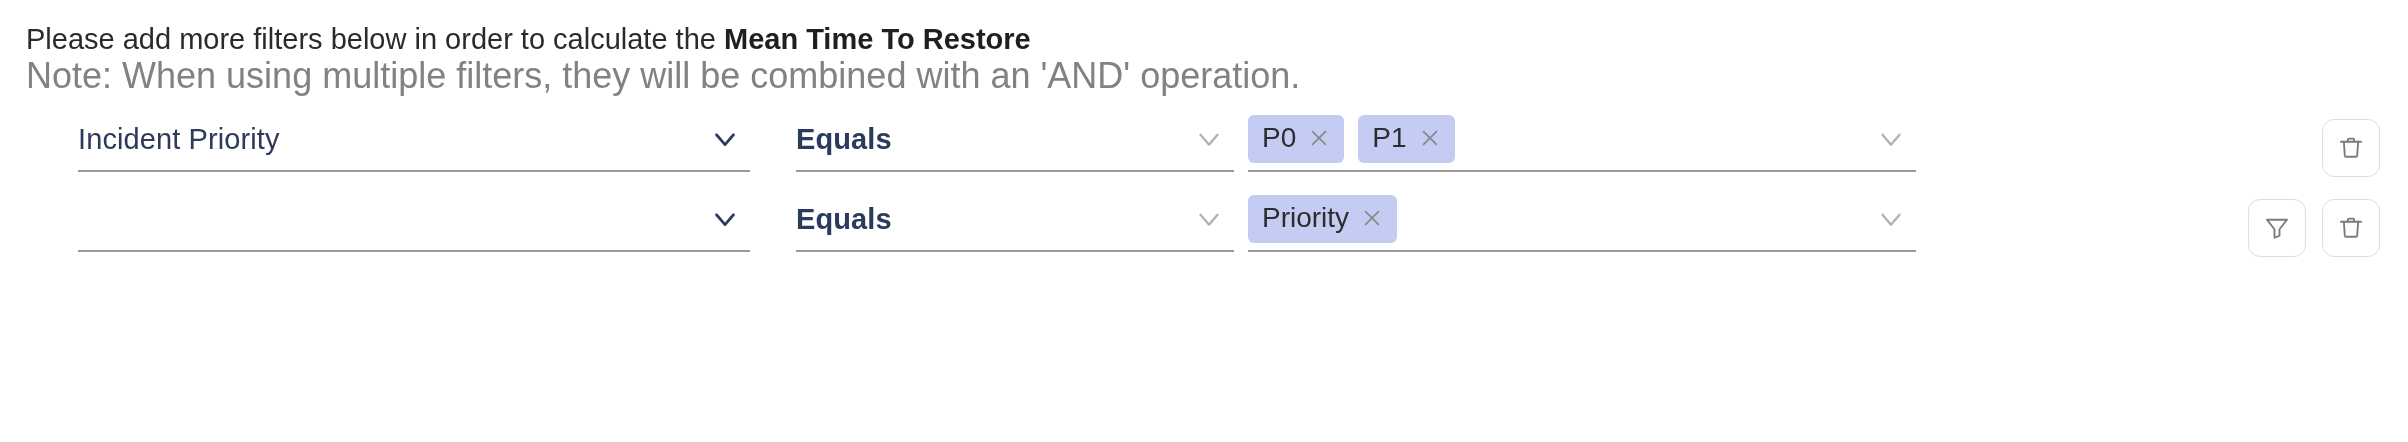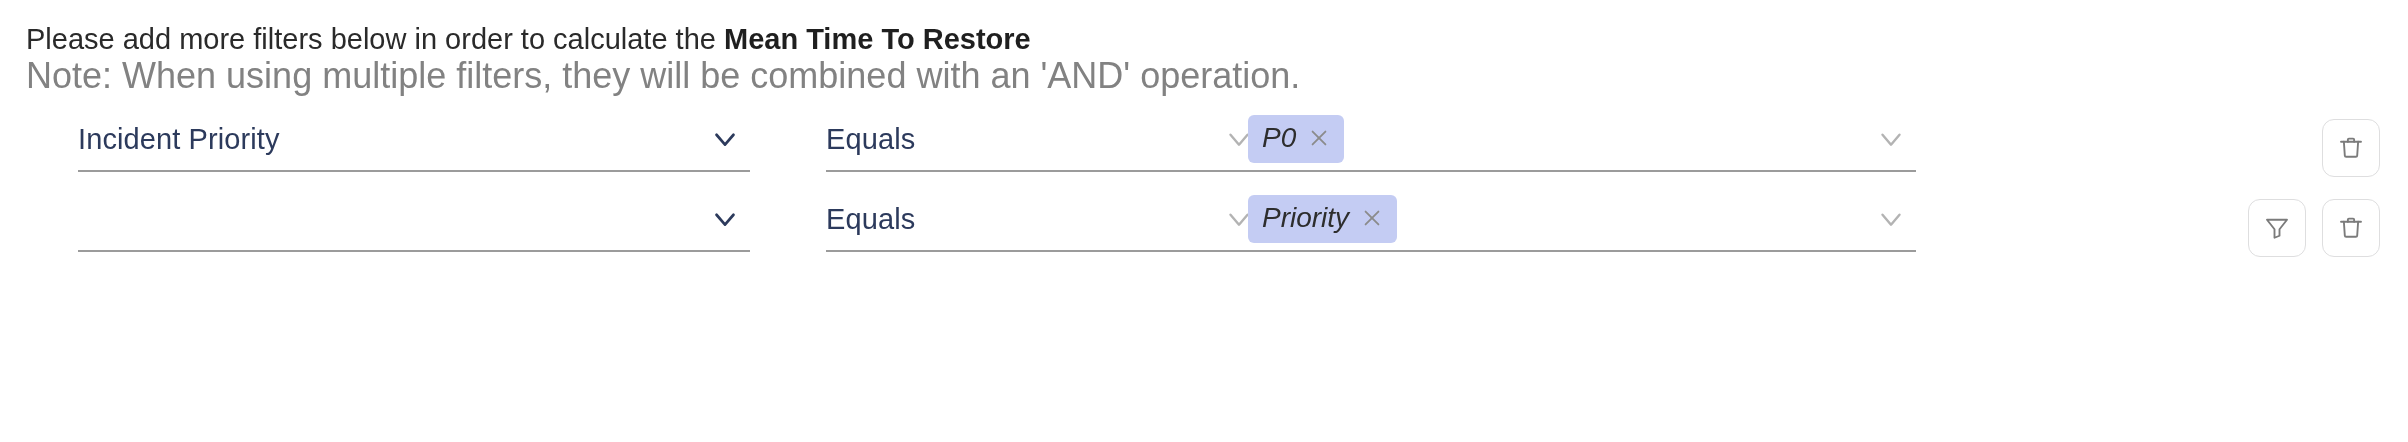--- a/index.html
+++ b/index.html
@@ -63,21 +63,21 @@
 
   .field {
     position: absolute;
     box-sizing: border-box;
     height: 64px;
     border-bottom: 2px solid #9b9b9b;
     display: flex;
     align-items: center;
   }
   .field.col-attr  { left: 62px;  width: 672px; }
-  .field.col-op    { left: 810px; width: 438px; }
+  .field.col-op    { left: 780px; width: 438px; font-weight: bold; }
   .field.col-val   { left: 1232px; width: 668px; }
 
   .field-label {
     font-size: 29px;
     color: #2c3a5c;
     white-space: nowrap;
     flex: 0 0 auto;
     letter-spacing: 0.1px;
   }
 
@@ -93,21 +93,20 @@
   .chev svg { display: block; width: 34px; height: 34px; }
 
   
   .tags {
     display: flex;
     align-items: center;
     gap: 14px;
     flex: 1 1 auto;
     min-width: 0;
     padding-right: 70px;
-    font-style: italic;
   }
   .tag {
     display: inline-flex;
     align-items: center;
     gap: 12px;
     background: #c4ccf3;
     border-radius: 6px;
     padding: 6px 14px 8px 14px;
     font-size: 28px;
     color: #2d2d2d;
@@ -184,20 +183,29 @@
         <div class="tags">
           <span class="tag">
             <span>P0</span>
             <span class="tag-x">
               <svg viewBox="0 0 24 24" fill="none" stroke="#8b8b8b" stroke-width="2" stroke-linecap="round">
                   <line x1="5" y1="5" x2="19" y2="19"></line>
                   <line x1="19" y1="5" x2="5" y2="19"></line>
                 </svg>
             </span>
           </span>
+          <span class="tag">
+            <span>P1</span>
+            <span class="tag-x">
+              <svg viewBox="0 0 24 24" fill="none" stroke="#8b8b8b" stroke-width="2" stroke-linecap="round">
+                  <line x1="5" y1="5" x2="19" y2="19"></line>
+                  <line x1="19" y1="5" x2="5" y2="19"></line>
+                </svg>
+            </span>
+          </span>
         </div>
         <span class="chev">
           <svg viewBox="0 0 24 24" fill="none" stroke="#b3b3b3" stroke-width="1.7" stroke-linecap="round" stroke-linejoin="round">
               <polyline points="6,9 12,16 18,9"></polyline>
             </svg>
         </span>
       </div>
 
       <div class="actions">
         <button class="icon-btn">

